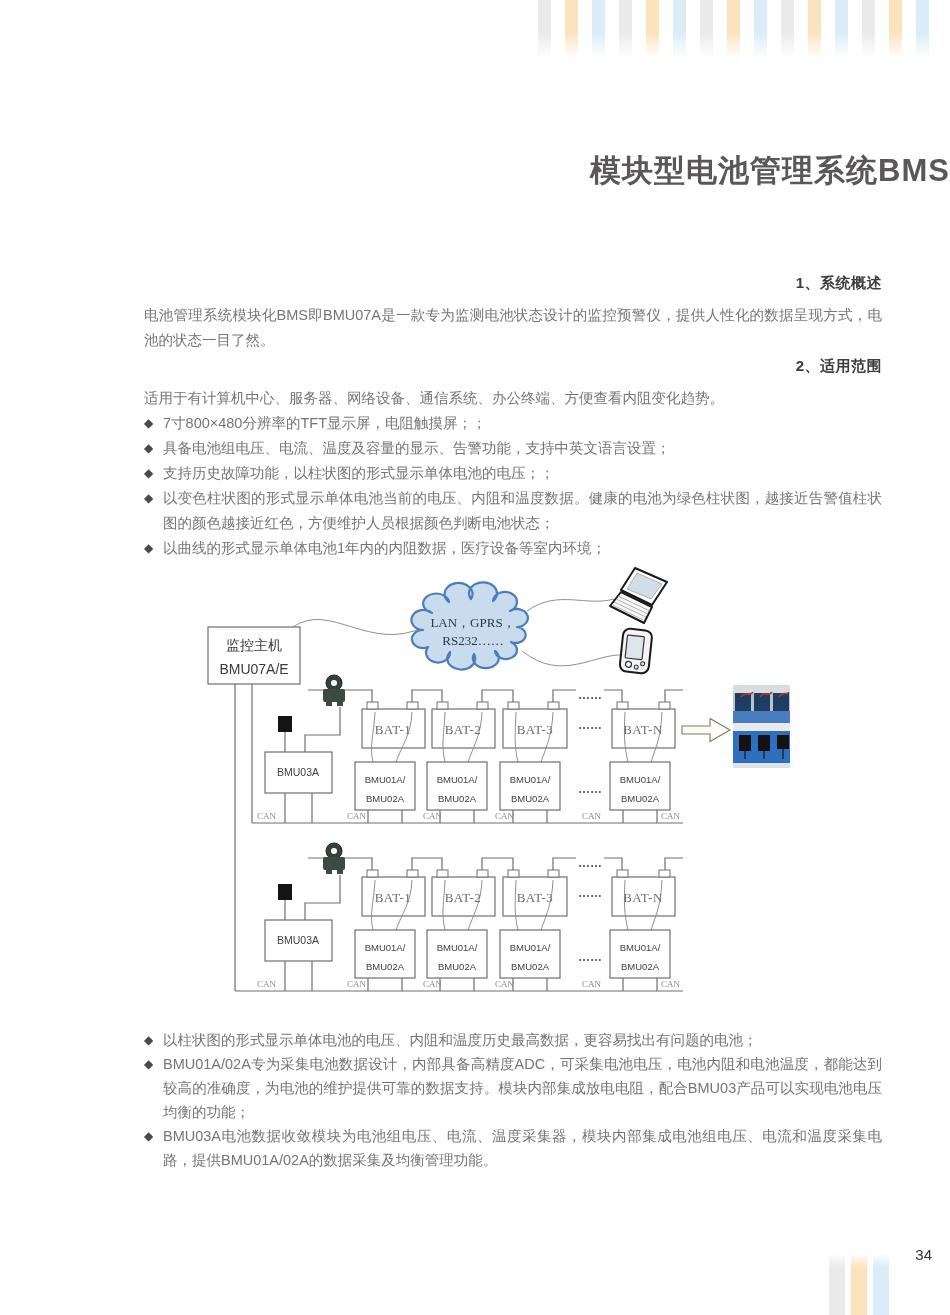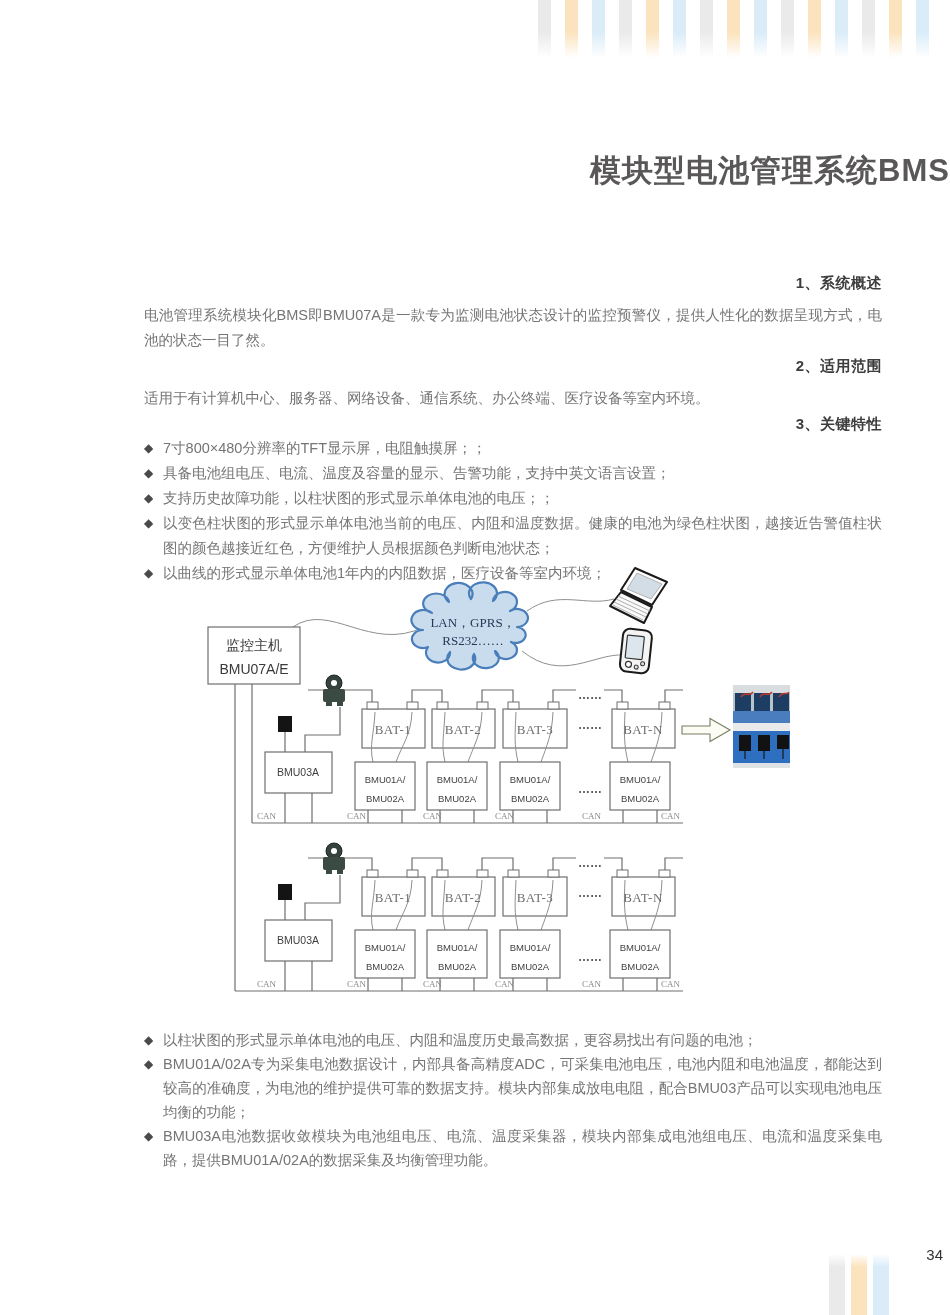--- a/index.html
+++ b/index.html
@@ -26,21 +26,21 @@
   .text-top{position:absolute;left:122px;top:270px;width:760px;}
   .text-bottom{position:absolute;left:122px;top:1028px;width:760px;}
   .text-top, .text-bottom{font-size:14.5px;color:#757575;}
   .text-top *{line-height:25px;}
   .text-bottom *{line-height:24px;}
   h3.sec{margin:0;font-size:15px;font-weight:bold;color:#3d3d3d;letter-spacing:.5px;text-align:right;}
   p.para{margin:8px 0 0 22px;text-align:justify;}
   .bullet{position:relative;padding-left:41px;}
   .bullet .bmark{position:absolute;left:22px;top:0;font-size:12px;color:#4a4a4a;}
   .bullet p{margin:0;text-align:justify;}
-  .page-num{position:absolute;right:7px;top:1246px;font-size:15px;color:#333;}
+  .page-num{position:absolute;right:18px;top:1246px;font-size:15px;color:#333;}
 
   
   .diagram{position:absolute;left:190px;top:555px;width:615px;height:455px;}
   .ln{fill:none;stroke:#6f6f6f;stroke-width:1.2;}
   .thin{fill:none;stroke:#8f8f8f;stroke-width:1;}
   .bx{fill:#ffffff;stroke:#6f6f6f;stroke-width:1.2;}
   .term{fill:#ffffff;stroke:#6f6f6f;stroke-width:1;}
   text{font-family:"Liberation Sans",sans-serif;}
   .t-bat{font-family:"Liberation Serif",serif;font-size:13px;fill:#6e6e6e;letter-spacing:.5px;}
   .t-bmu{font-size:9.5px;fill:#3f3f3f;}
@@ -70,22 +70,21 @@
     <i class="c1"></i>
     <i class="c2"></i>
 </div>
 
 <h1 class="page-title">模块型电池管理系统BMS</h1>
 
 <div class="text-top">
   <h3 class="sec">1、系统概述</h3>
   <p class="para">电池管理系统模块化BMS即BMU07A是一款专为监测电池状态设计的监控预警仪，提供人性化的数据呈现方式，电池的状态一目了然。</p>
   <h3 class="sec">2、适用范围</h3>
-  <p class="para">适用于有计算机中心、服务器、网络设备、通信系统、办公终端、医疗设备等室内环境。</p>
-  <h3 class="sec">3、关键特性</h3>
+  <p class="para">适用于有计算机中心、服务器、网络设备、通信系统、办公终端、方便查看内阻变化趋势。</p>
 
   <div class="bullet">
     <span class="bmark">◆</span>
     <p>7寸800×480分辨率的TFT显示屏，电阻触摸屏；；</p>
   </div>
   <div class="bullet">
     <span class="bmark">◆</span>
     <p>具备电池组电压、电流、温度及容量的显示、告警功能，支持中英文语言设置；</p>
   </div>
   <div class="bullet">

